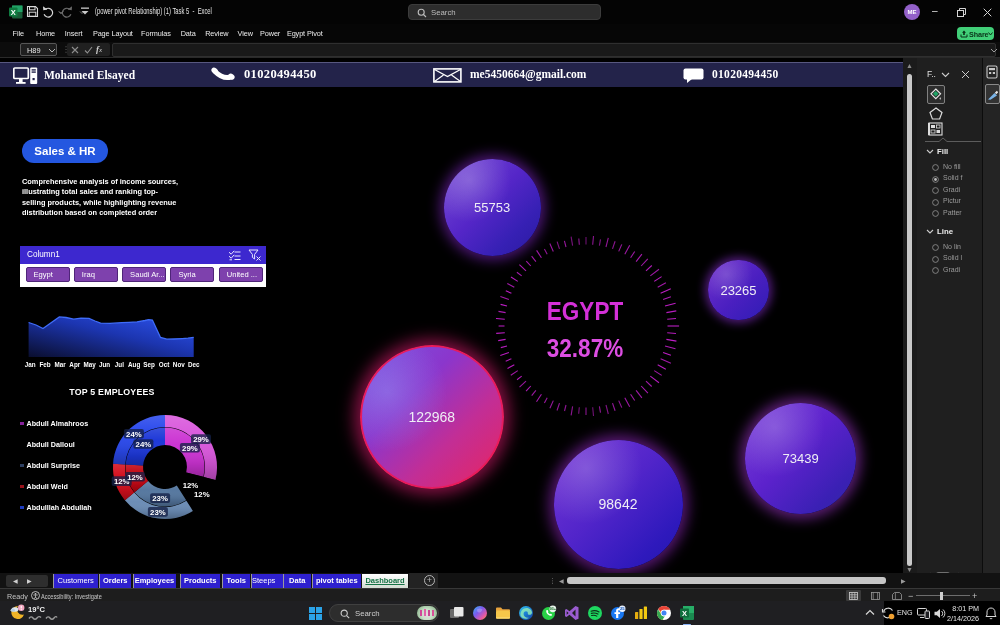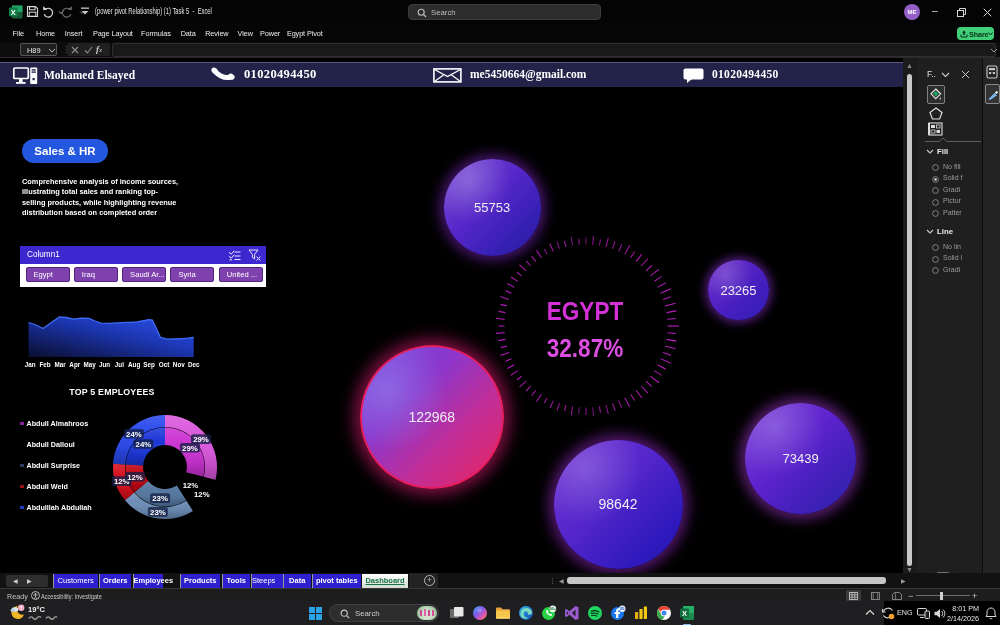--- a/index.html
+++ b/index.html
@@ -424,21 +424,21 @@
   </div>
 </div>
 
 <div class="abs" style="left:0;top:573px;width:1000px;height:15px;background:#121212">
  <div class="abs" style="left:6px;top:1.5px;width:42px;height:12px;background:#2e2e2e;border-radius:2px">
    <div class="abs" style="left:7px;top:2.5px;font-size:6px;color:#d0d0d0">◀</div>
    <div class="abs" style="left:21px;top:2.5px;font-size:6px;color:#d0d0d0">▶</div>
  </div>
  <div class="abs" style="left:53px;top:1px;width:44.5px;height:13.5px;background:#2e20cf;border-left:1px solid #9a9a9a;color:#fff;font-size:7.5px;font-weight:normal;text-align:center;line-height:13.5px">Customers</div>
       <div class="abs" style="left:99px;top:1px;width:31.5px;height:13.5px;background:#2e20cf;border-left:1px solid #9a9a9a;color:#fff;font-size:7.5px;font-weight:bold;text-align:center;line-height:13.5px">Orders</div>
-      <div class="abs" style="left:132.5px;top:1px;width:30px;height:13.5px;background:#2e20cf;border-left:1px solid #9a9a9a;color:#fff;font-size:7.5px;font-weight:bold;text-align:center;line-height:13.5px">Employees</div>
+      <div class="abs" style="left:132.5px;top:1px;width:43px;height:13.5px;background:#2e20cf;border-left:1px solid #9a9a9a;color:#fff;font-size:7.5px;font-weight:bold;text-align:center;line-height:13.5px">Employees</div>
       <div class="abs" style="left:179.5px;top:1px;width:40.5px;height:13.5px;background:#2e20cf;border-left:1px solid #9a9a9a;color:#fff;font-size:7.5px;font-weight:bold;text-align:center;line-height:13.5px">Products</div>
       <div class="abs" style="left:222px;top:1px;width:27.5px;height:13.5px;background:#2e20cf;border-left:1px solid #9a9a9a;color:#fff;font-size:7.5px;font-weight:bold;text-align:center;line-height:13.5px">Tools</div>
       <div class="abs" style="left:251px;top:1px;width:46px;height:13.5px;background:#2e20cf;border-left:1px solid #9a9a9a;color:#fff;font-size:7.5px;font-weight:normal;text-align:left;line-height:13.5px">Steeps</div>
       <div class="abs" style="left:283px;top:1px;width:27.5px;height:13.5px;background:#2e20cf;border-left:1px solid #9a9a9a;color:#fff;font-size:7.5px;font-weight:bold;text-align:center;line-height:13.5px">Data</div>
       <div class="abs" style="left:312px;top:1px;width:48.5px;height:13.5px;background:#2e20cf;border-left:1px solid #9a9a9a;color:#fff;font-size:7.5px;font-weight:bold;text-align:center;line-height:13.5px">pivot tables</div>
       <div class="abs" style="left:362px;top:0.5px;width:46px;height:14px;background:linear-gradient(#ffffff,#d2dcd2);color:#157245;font-size:7.5px;font-weight:bold;text-align:center;line-height:14px;text-decoration:underline">Dashboard</div>
  <div class="abs" style="left:409px;top:0;width:29px;height:15px;background:#232323"></div>
  <div class="abs" style="left:424px;top:2px;width:11px;height:11px;border:1px solid #b5b5b5;border-radius:50%;color:#b5b5b5;font-size:9px;line-height:9.5px;text-align:center">+</div>
  <div class="abs" style="left:549px;top:3.5px;color:#8a8a8a;font-size:7px">⋮</div>
  <div class="abs" style="left:559px;top:4px;color:#9a9a9a;font-size:6px">◀</div>

